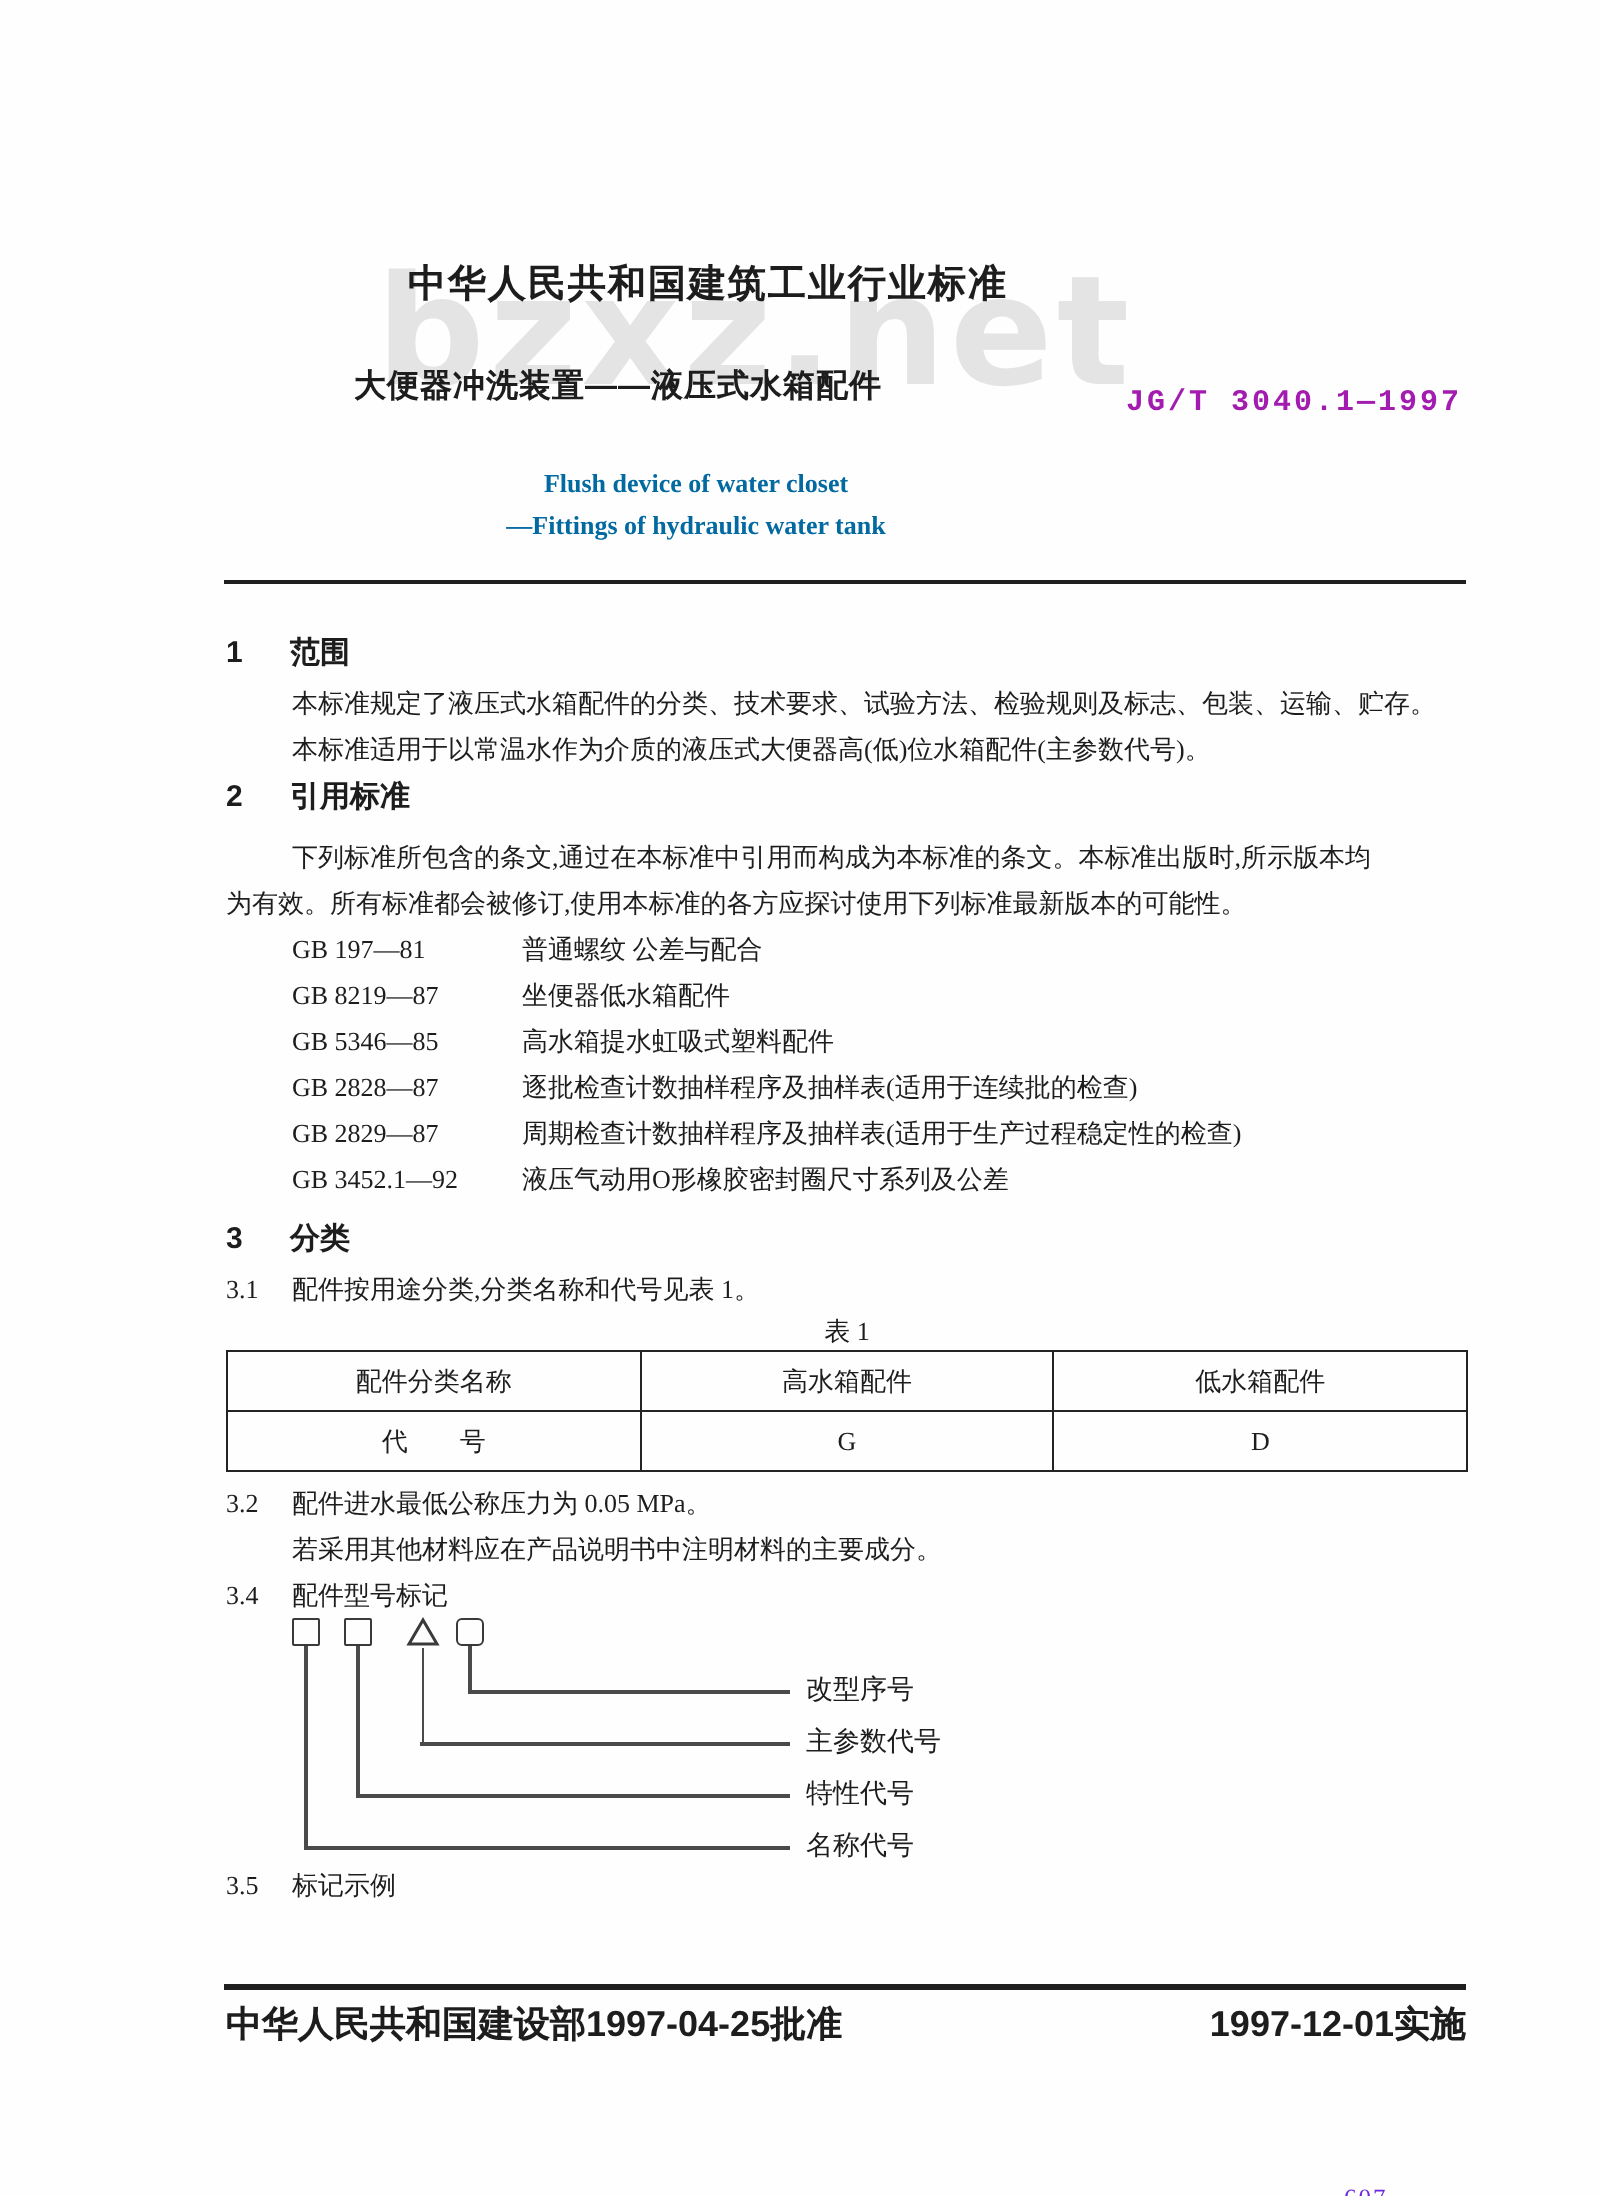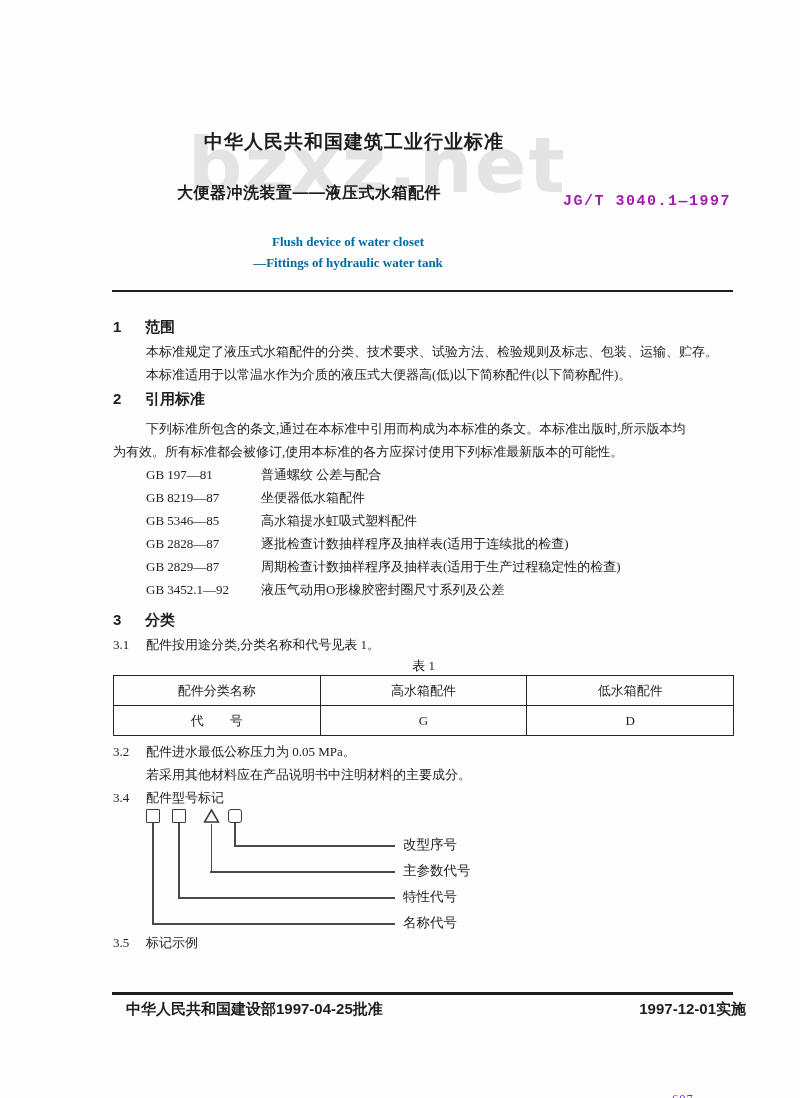--- a/index.html
+++ b/index.html
@@ -69,24 +69,24 @@
   .dsq { position:absolute; top:0; width:12px; height:12px;
          border:1.5px solid #3a3a3a; background:transparent; border-radius:1px; }
   .dsq.r { border-radius:3px; }
   .dtri { position:absolute; top:-1px; }
   .vline { position:absolute; width:1.5px; background:#4a4a4a; }
   .hline { position:absolute; height:1.5px; background:#4a4a4a; }
   .dlabel { position:absolute; left:290px; font-size:13.5px; line-height:18px; }
 
   
   .footer {
-    position:absolute; left:126px; top:1000px; width:620px; z-index:1;
+    position:absolute; left:113px; top:1000px; width:620px; z-index:1;
     display:flex; justify-content:space-between;
     font-family:"Liberation Sans","DejaVu Sans",sans-serif;
-    font-weight:bold; font-size:15px;
+    font-weight:bold; font-size:18px;
   }
   .page-num {
     position:absolute; left:672px; top:1092px; z-index:1;
     font-size:12.5px; color:#6d28d9; letter-spacing:1px;
   }
 </style>
 </head>
 <body>
 
 <div class="page">
@@ -100,21 +100,21 @@
   <div class="title-en l2">—Fittings of hydraulic water tank</div>
 
   <div class="rule rule-top"></div>
 
   <main class="content">
 
     <div class="sec-h m-top8">
       <span class="sec-num">1</span><span>范围</span>
     </div>
     <p class="para indent m-top10">本标准规定了液压式水箱配件的分类、技术要求、试验方法、检验规则及标志、包装、运输、贮存。</p>
-    <p class="para indent">本标准适用于以常温水作为介质的液压式大便器高(低)以下简称配件(以下简称配件)。</p>
+    <p class="para indent">本标准适用于以常温水作为介质的液压式大便器高(低)位水箱配件(主参数代号)。</p>
 
     <div class="sec-h m-top10">
       <span class="sec-num">2</span><span>引用标准</span>
     </div>
     <p class="para indent m-top5">下列标准所包含的条文,通过在本标准中引用而构成为本标准的条文。本标准出版时,所示版本均</p>
     <p class="para">为有效。所有标准都会被修订,使用本标准的各方应探讨使用下列标准最新版本的可能性。</p>
 
     <div class="ref-item">
       <span class="ref-code">GB 197—81</span><span>普通螺纹  公差与配合</span>
     </div>

